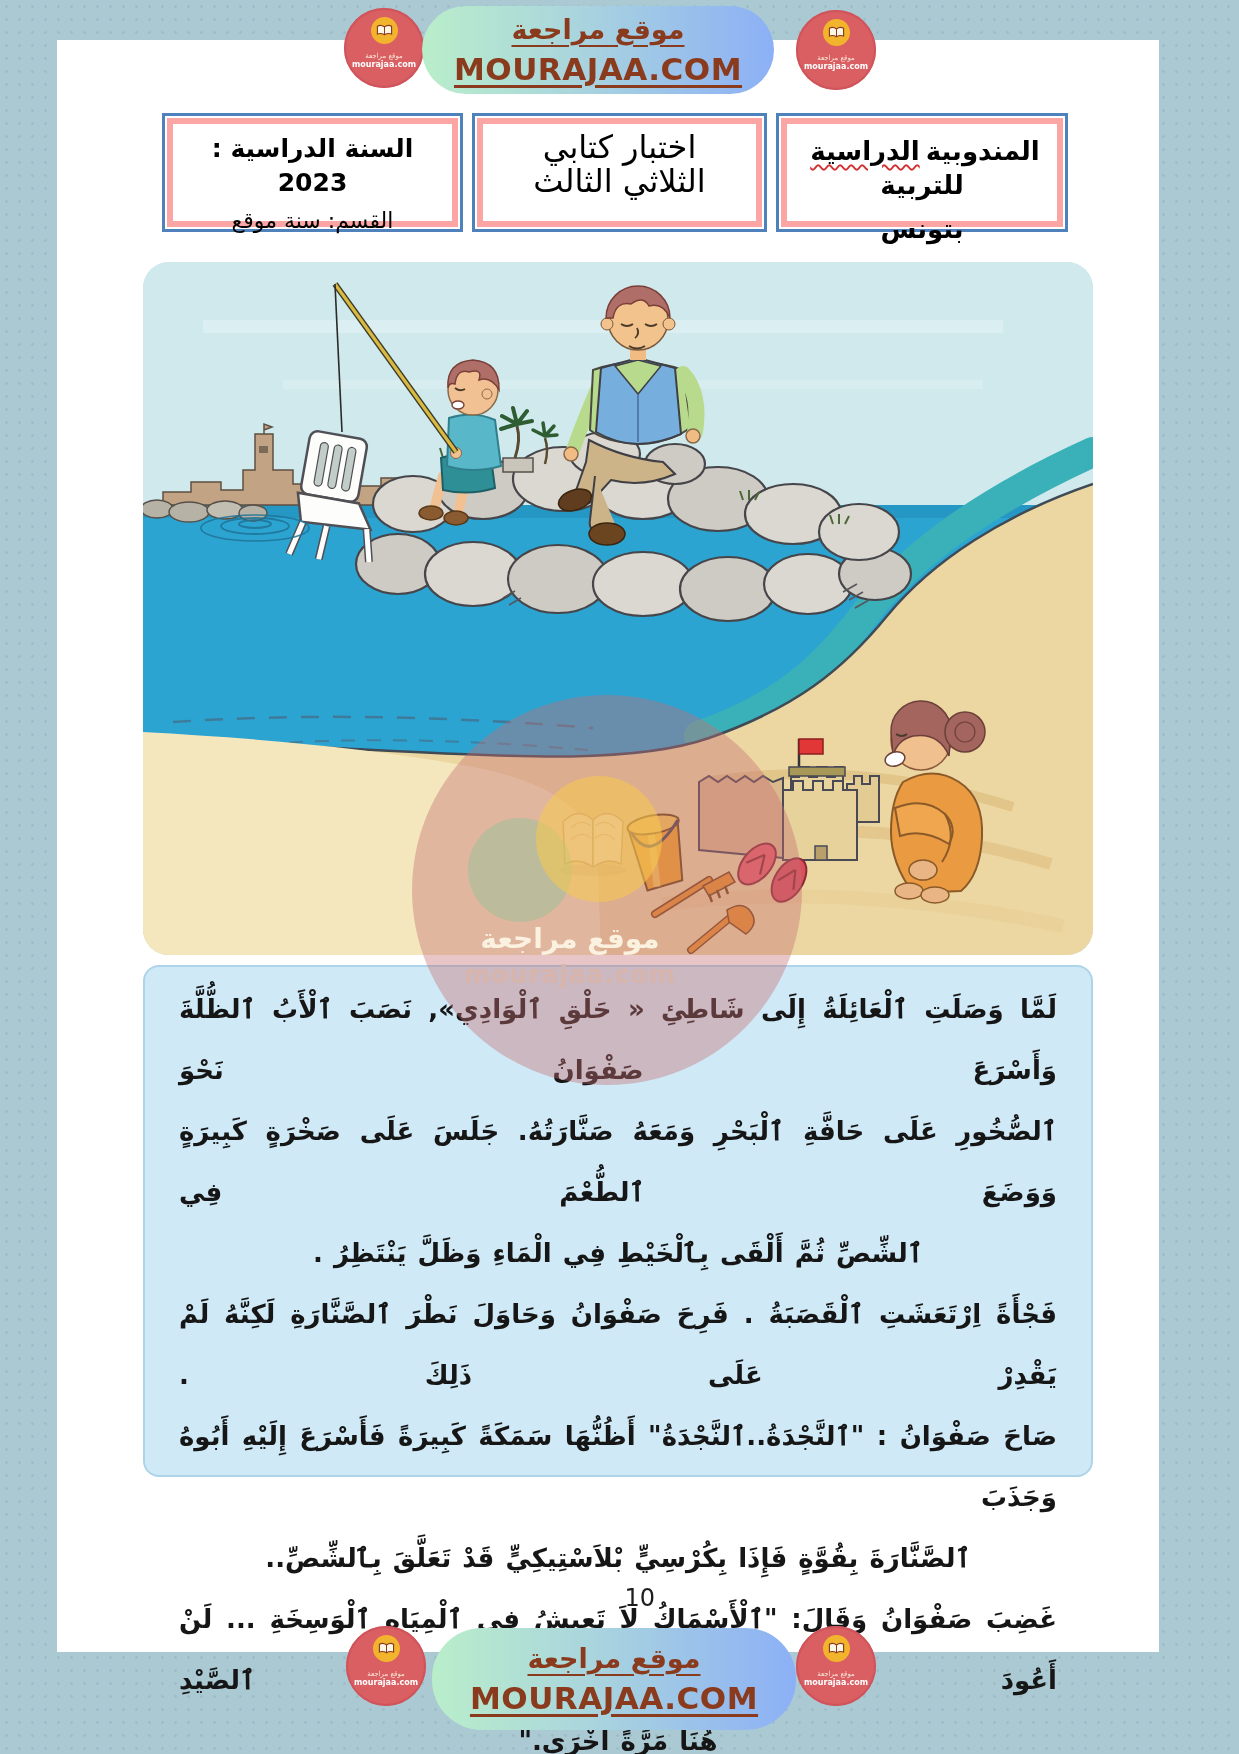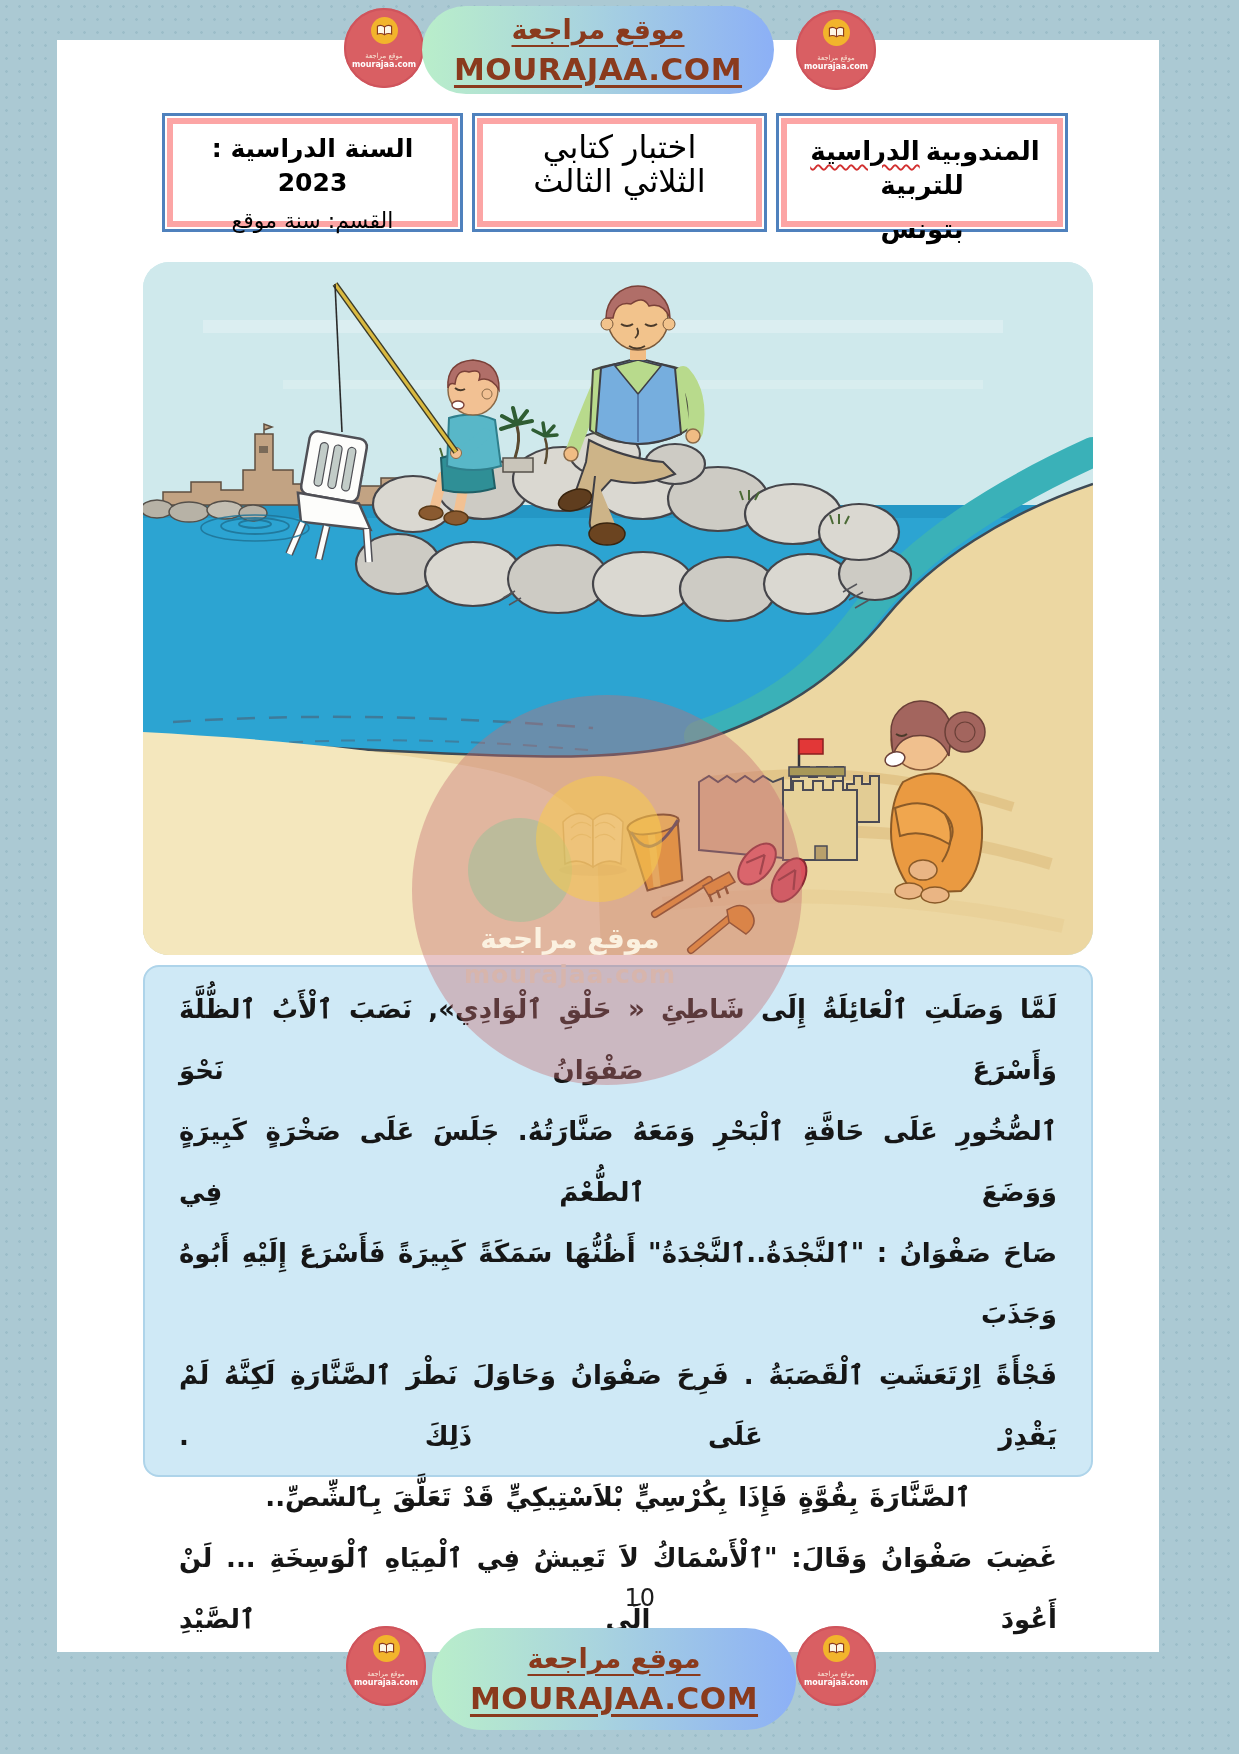--- a/index.html
+++ b/index.html
@@ -321,22 +321,23 @@
 
   <div class="wm wm-big"></div>
   <div class="wm wm-green"></div>
   <div class="wm wm-yellow"></div>
   <div class="wm-text wm-ar">موقع مراجعة</div>
   <div class="wm-text wm-domain">mourajaa.com</div>
 
   <div class="storybox">
     <div class="story-line">لَمَّا وَصَلَتِ ٱلْعَائِلَةُ إِلَى شَاطِئِ « حَلْقِ ٱلْوَادِي», نَصَبَ ٱلْأَبُ ٱلظُّلَّةَ وَأَسْرَعَ صَفْوَانُ نَحْوَ</div>
     <div class="story-line">ٱلصُّخُورِ عَلَى حَافَّةِ ٱلْبَحْرِ وَمَعَهُ صَنَّارَتُهُ. جَلَسَ عَلَى صَخْرَةٍ كَبِيرَةٍ وَوَضَعَ ٱلطُّعْمَ فِي</div>
+    <div class="story-line center">ٱلشِّصِّ ثُمَّ أَلْقَى بِٱلْخَيْطِ فِي الْمَاءِ وَظَلَّ يَنْتَظِرُ .</div>
+    <div class="story-line">فَجْأَةً اِرْتَعَشَتِ ٱلْقَصَبَةُ . فَرِحَ صَفْوَانُ وَحَاوَلَ نَطْرَ ٱلصَّنَّارَةِ لَكِنَّهُ لَمْ يَقْدِرْ عَلَى ذَلِكَ .</div>
     <div class="story-line">صَاحَ صَفْوَانُ : "ٱلنَّجْدَةُ..ٱلنَّجْدَةُ" أَظُنُّهَا سَمَكَةً كَبِيرَةً فَأَسْرَعَ إِلَيْهِ أَبُوهُ وَجَذَبَ</div>
-    <div class="story-line">فَجْأَةً اِرْتَعَشَتِ ٱلْقَصَبَةُ . فَرِحَ صَفْوَانُ وَحَاوَلَ نَطْرَ ٱلصَّنَّارَةِ لَكِنَّهُ لَمْ يَقْدِرْ عَلَى ذَلِكَ .</div>
     <div class="story-line center">ٱلصَّنَّارَةَ بِقُوَّةٍ فَإِذَا بِكُرْسِيٍّ بْلاَسْتِيكِيٍّ قَدْ تَعَلَّقَ بِٱلشِّصِّ..</div>
     <div class="story-line">غَضِبَ صَفْوَانُ وَقَالَ: "ٱلْأَسْمَاكُ لاَ تَعِيشُ فِي ٱلْمِيَاهِ ٱلْوَسِخَةِ ... لَنْ أَعُودَ إِلَى ٱلصَّيْدِ</div>
     <div class="story-line center">هُنَا مَرَّةً أُخْرَى."</div>
   </div>
 
   <div class="pagenum">10</div>
 
   <div class="badge f-left">
     <div class="badge-book">
       <svg width="17" height="13" viewBox="0 0 24 16">

